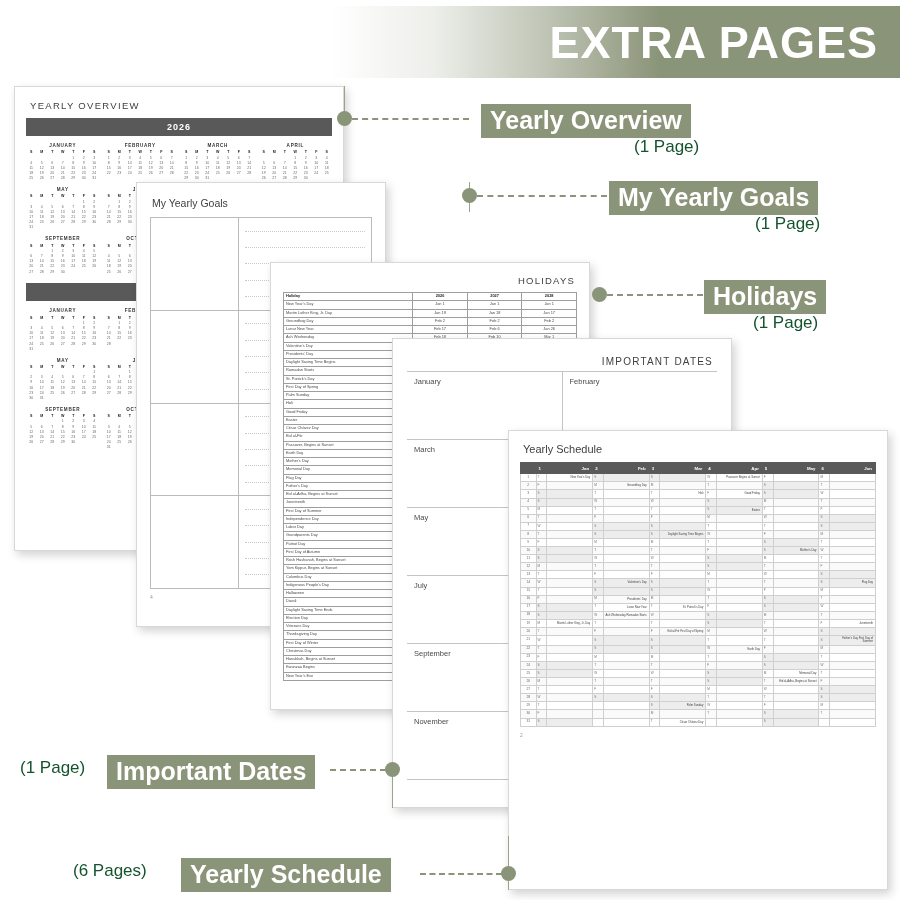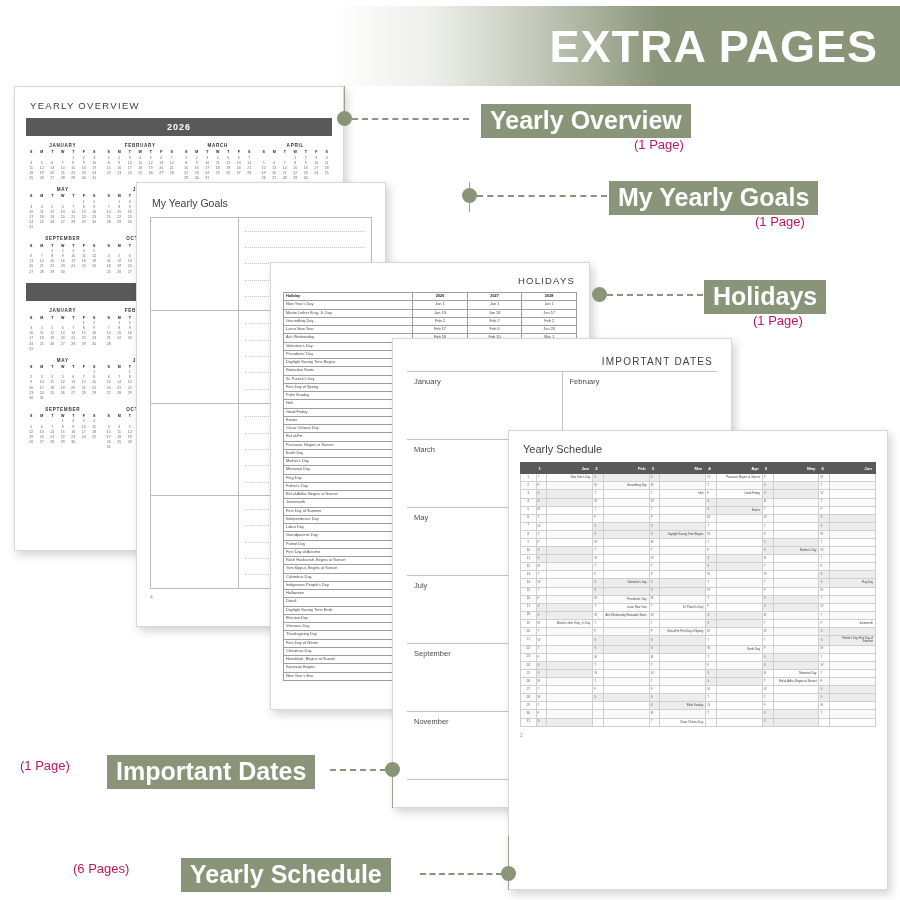--- a/index.html
+++ b/index.html
@@ -10,21 +10,21 @@
     background: #ffffff;
     font-family: "Liberation Sans", sans-serif;
     position: relative;
     overflow: hidden;
     color: #3c3c3c;
   }
 
   
   #header-banner {
     position: absolute; top: 6px; left: 330px;
-    width: 570px; height: 80px;
+    width: 570px; height: 72px;
     background: linear-gradient(to right, rgba(138,148,120,0) 0%, rgba(138,148,120,0.15) 18%, rgba(138,148,120,0.55) 38%, #8a9478 58%, #8a9478 100%);
     display: flex; align-items: center; justify-content: flex-end;
     padding-right: 22px;
   }
   #header-title {
     color: #ffffff;
     font-size: 45px;
     font-weight: bold;
     letter-spacing: 1px;
     line-height: 1;
@@ -116,21 +116,21 @@
   .tag {
     position: absolute;
     background: #8a9478; color: #fff;
     font-size: 25px; font-weight: bold;
     padding: 2px 9px 4px;
     white-space: nowrap;
     line-height: 1.12;
   }
   .sub {
     position: absolute;
-    font-size: 13px; color: #be185d;
+    font-size: 17px; color: #14532d;
     white-space: nowrap;
   }
 </style>
 </head>
 <body>
 
 <div id="header-banner">
   <div id="header-title">EXTRA PAGES</div>
 </div>
 

